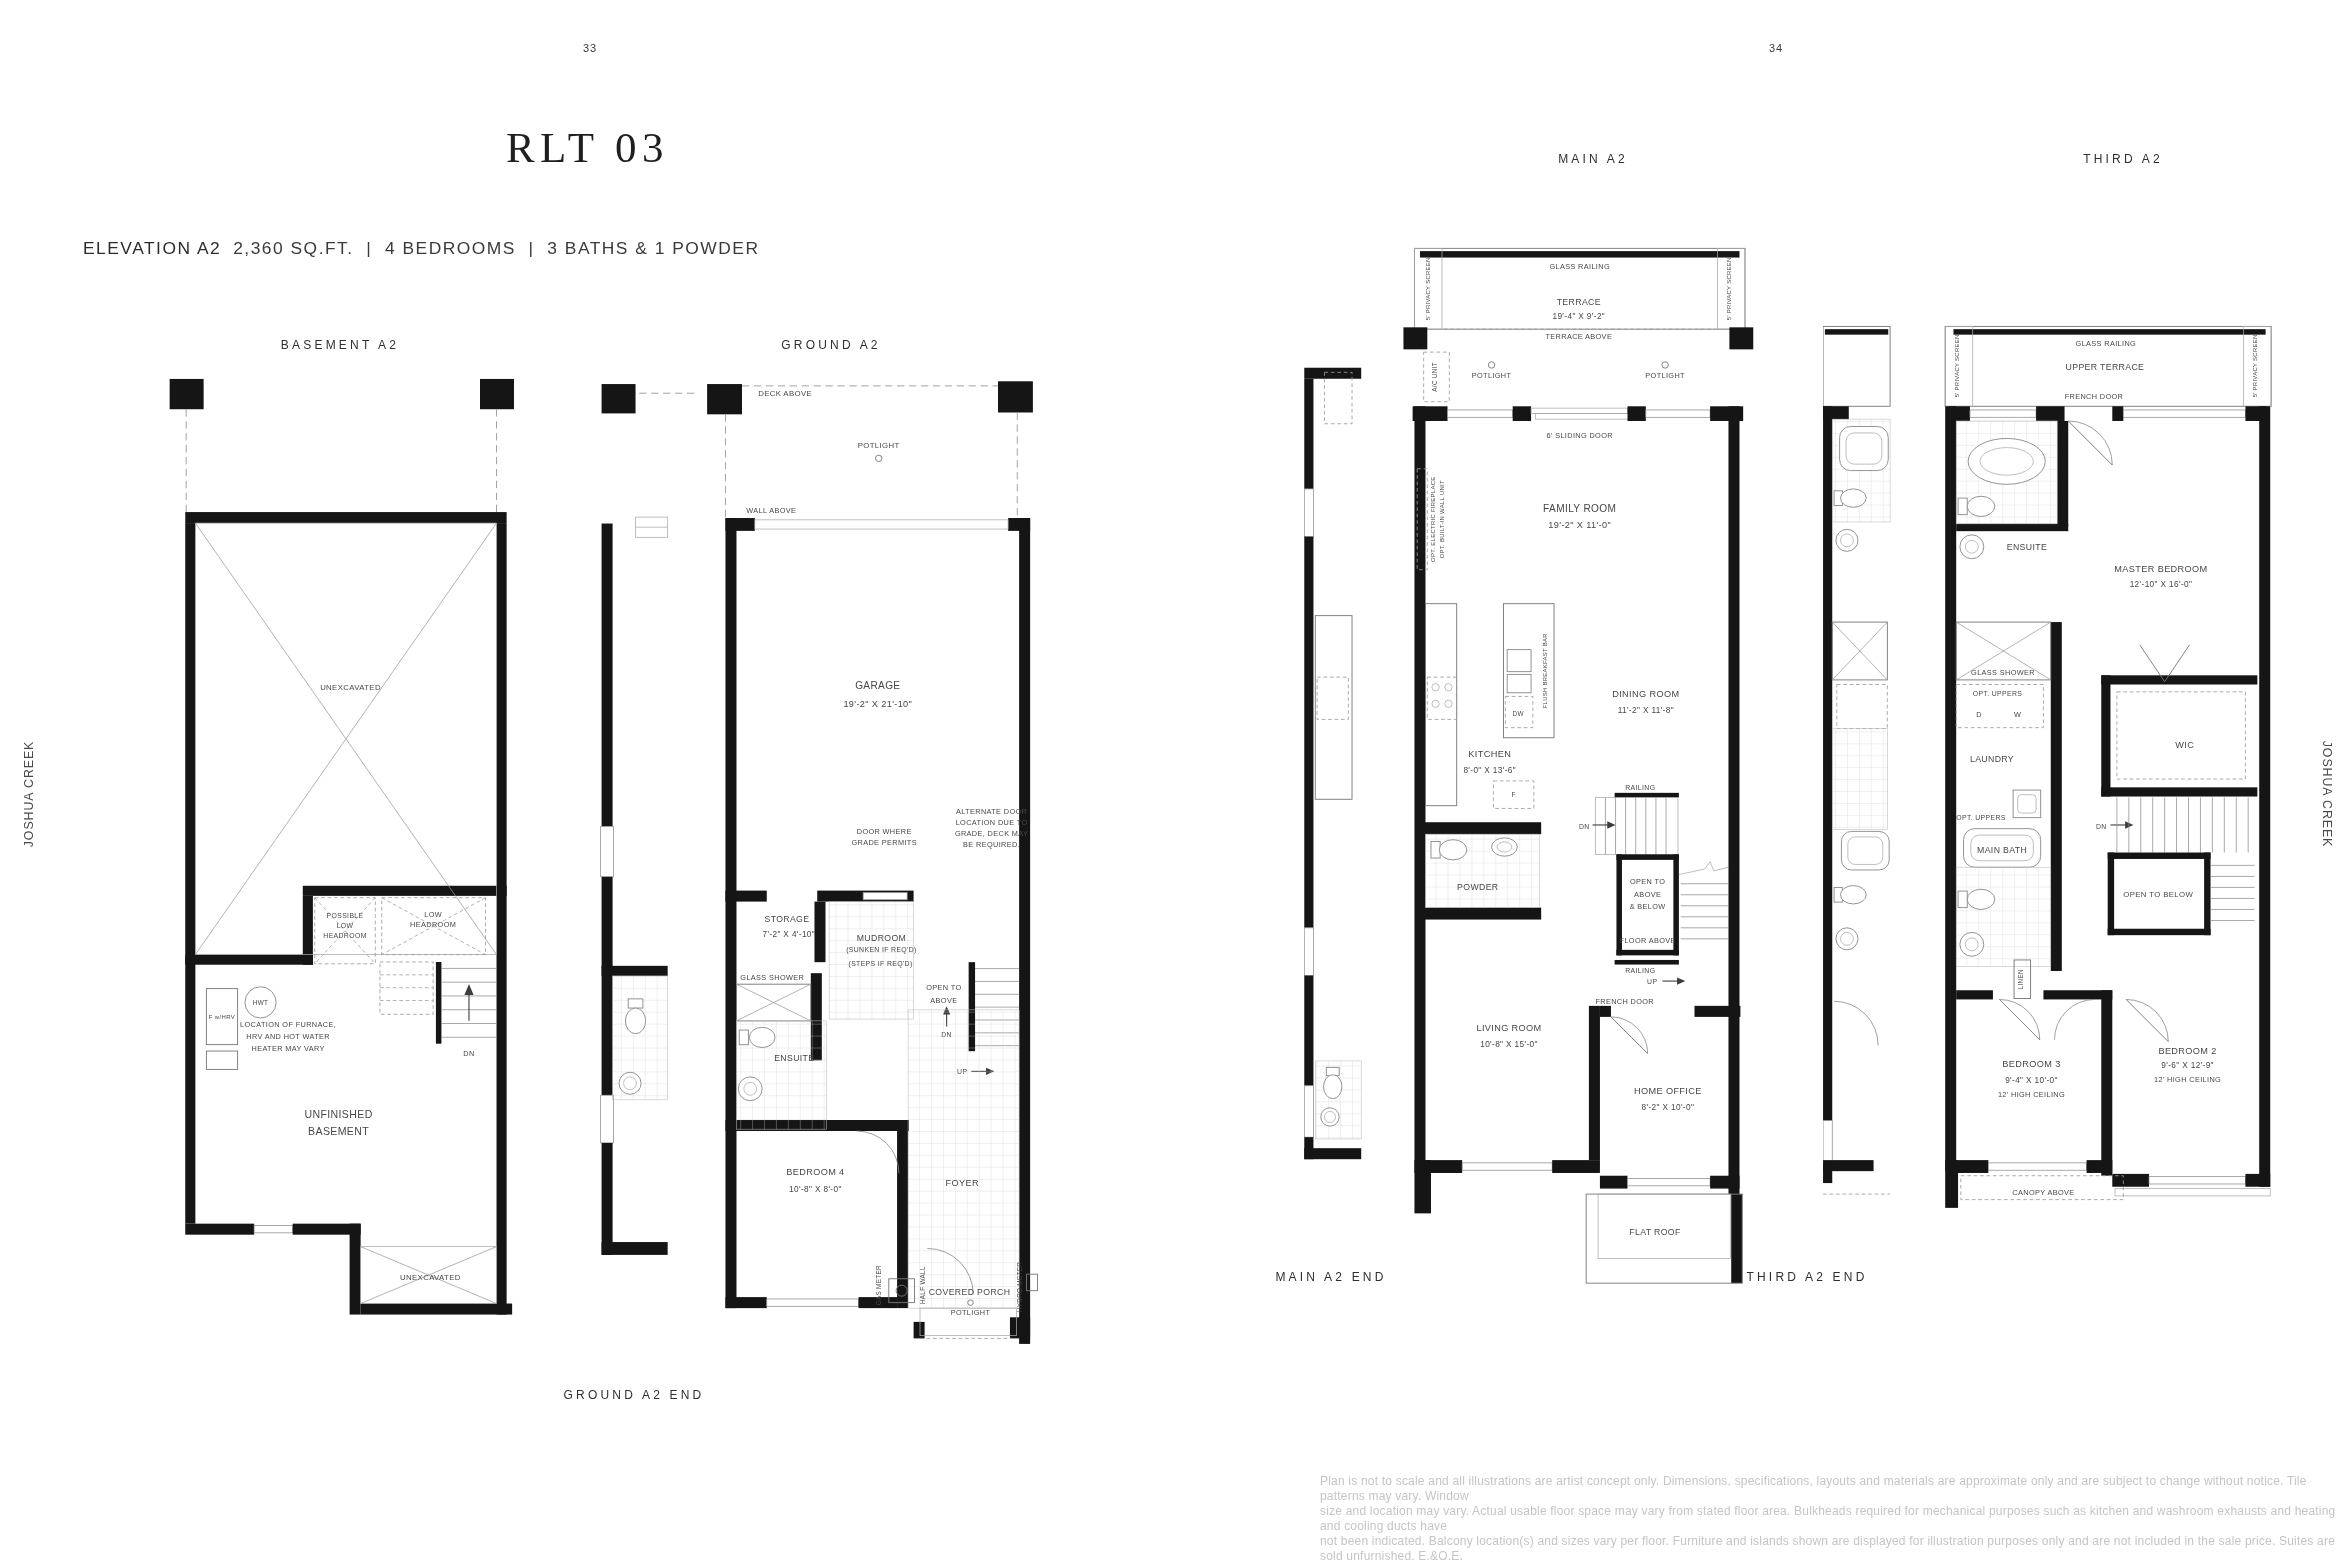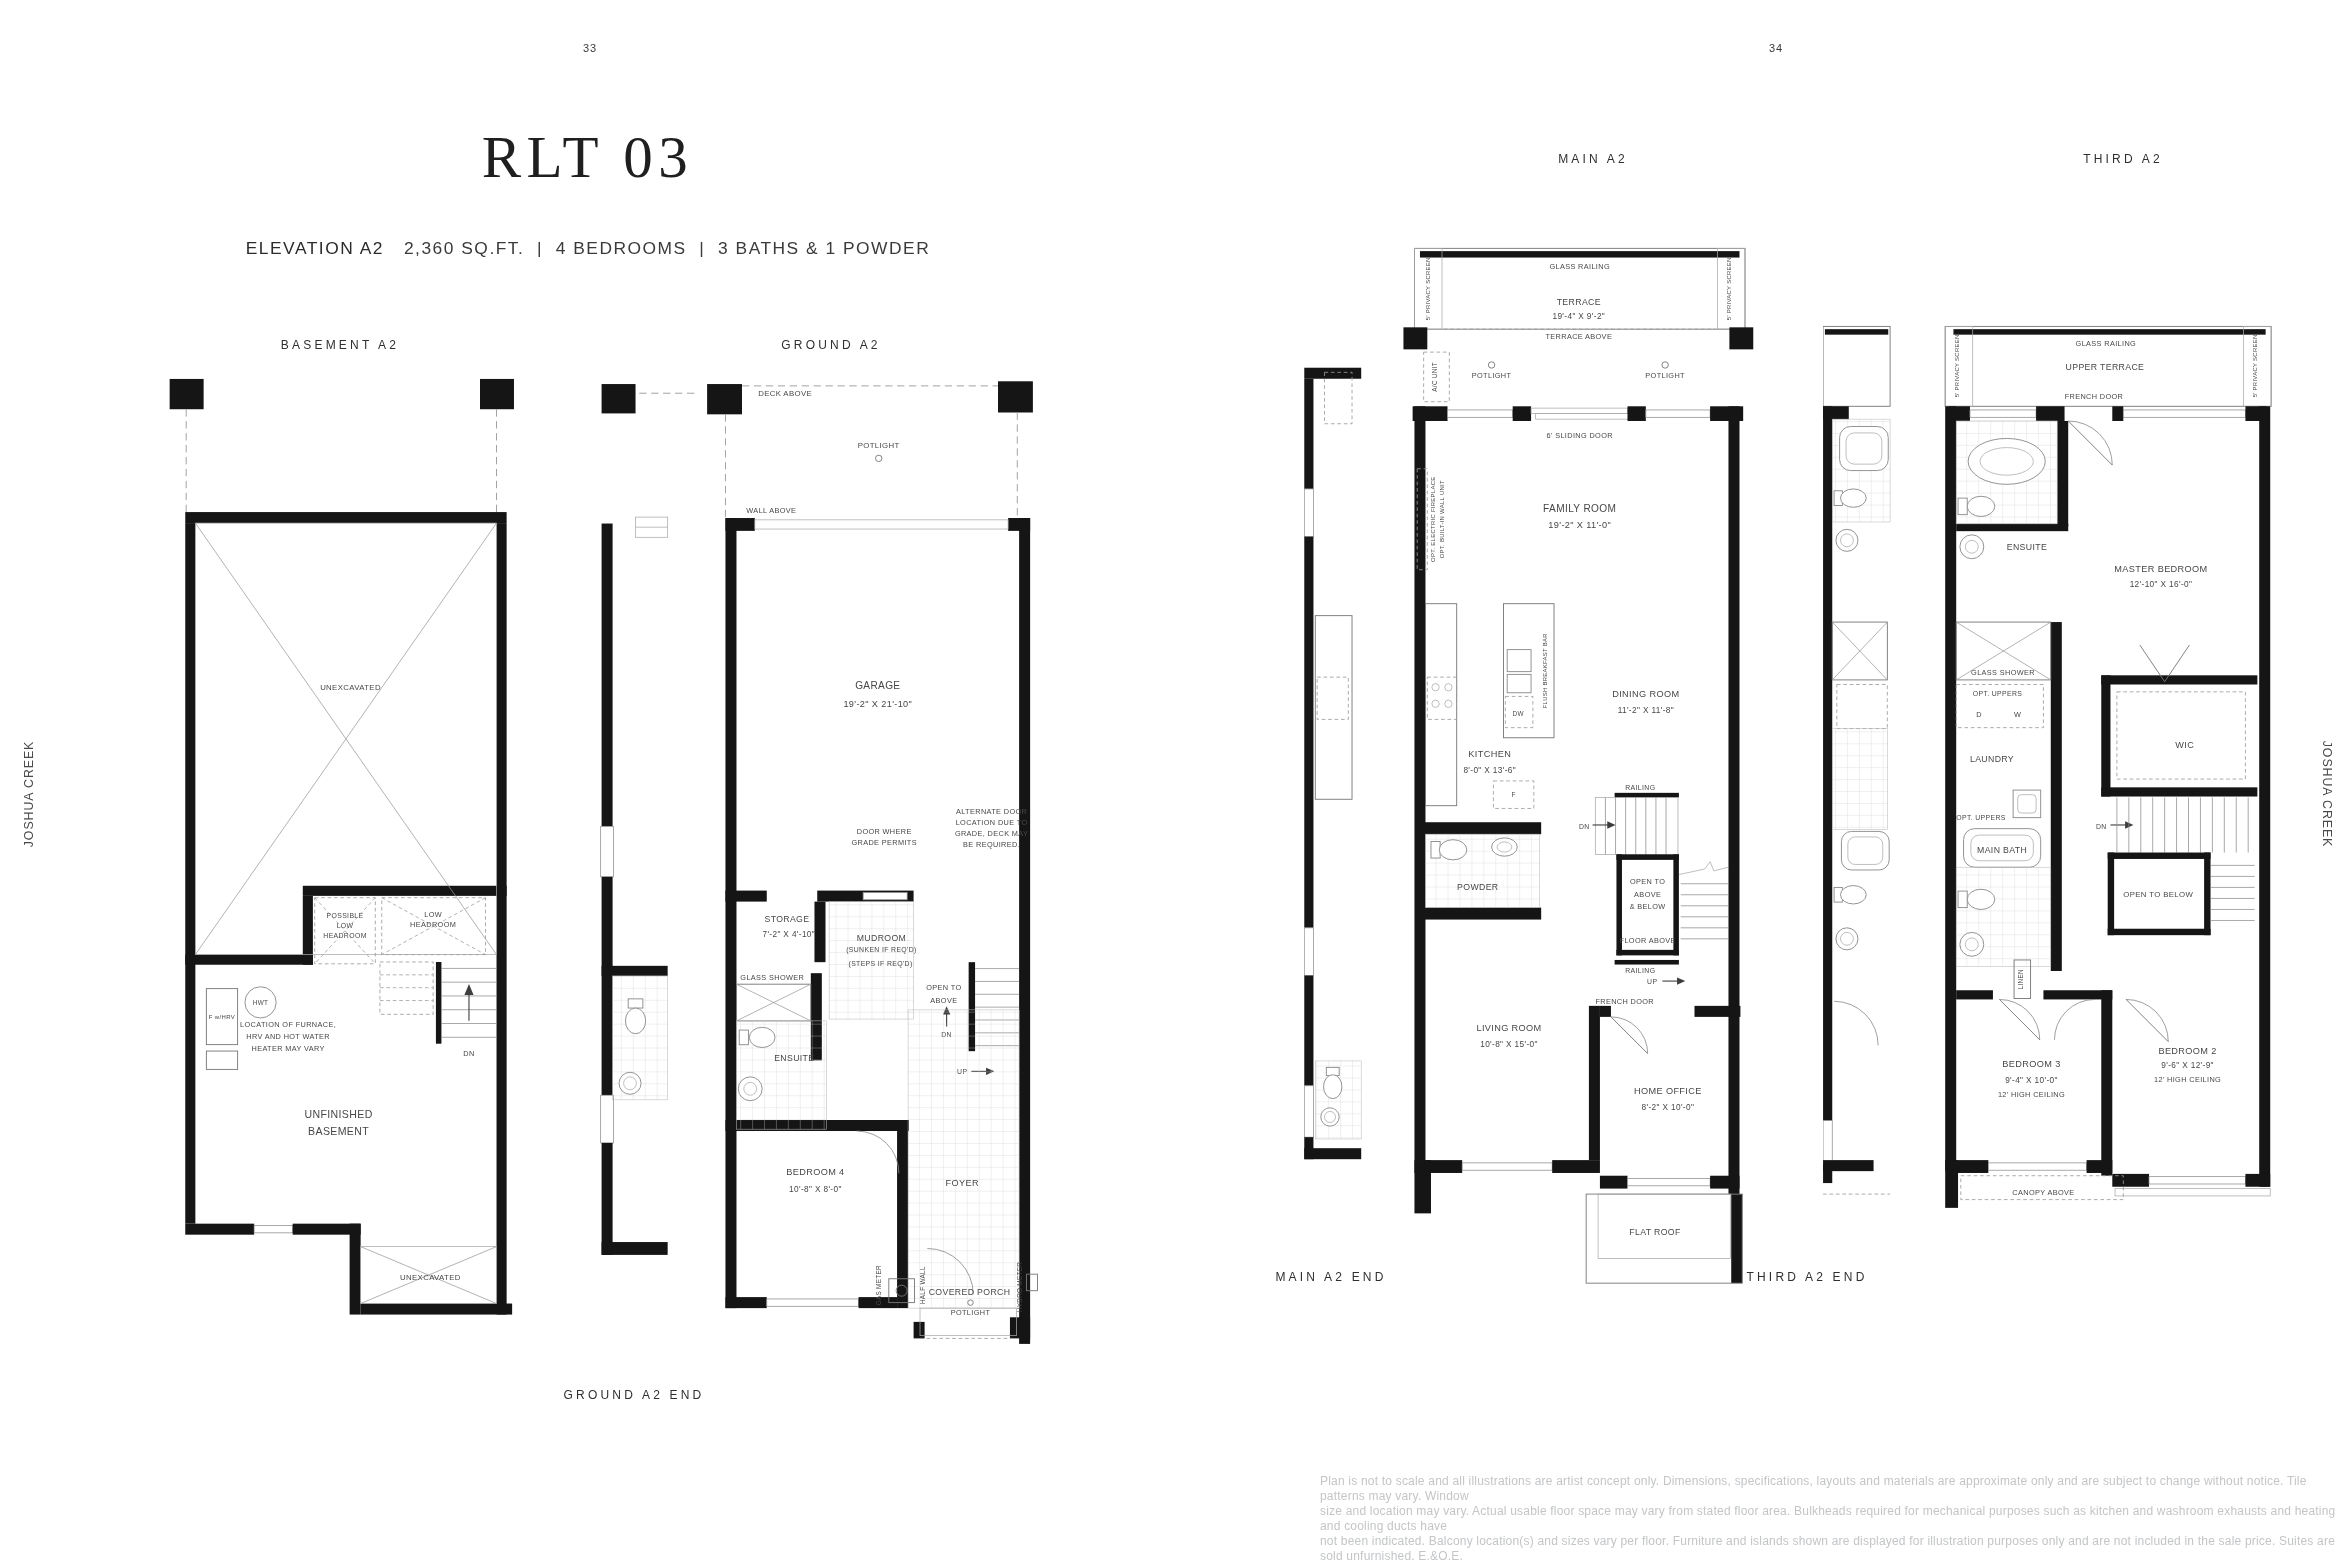--- a/index.html
+++ b/index.html
@@ -1,22 +1,22 @@
 <!DOCTYPE html>
 <html style="font-size:14.7px"><head>
 <meta charset="utf-8">
 <style>
   html,body{margin:0;padding:0;background:#fff;}
   .page{position:relative;width:2351px;height:1568px;background:#ffffff;overflow:hidden;
         font-family:"Liberation Sans",sans-serif;}
   .pagenum{position:absolute;transform:translateX(-50%);font-size:11px;letter-spacing:0.9px;color:#3a3a3a;}
   .title{position:absolute;left:312px;top:123px;width:551px;text-align:center;
-         font-family:"Liberation Serif",serif;font-weight:400;font-size:59px;
+         font-family:"Liberation Serif",serif;font-weight:400;font-size:43px;
          letter-spacing:5.5px;color:#1f1f1f;}
-  .spec{position:absolute;left:83px;width:1010px;display:flex;justify-content:center;gap:20px;
+  .spec{position:absolute;left:83px;width:1010px;display:flex;gap:12px;
         font-size:17.4px;letter-spacing:1.5px;color:#3a3a3a;white-space:pre;}
   .spec .nm{color:#2b2b2b;}
   .caption{position:absolute;transform:translateX(-50%);font-size:12px;letter-spacing:3.2px;
            color:#2f2f2f;white-space:nowrap;}
   .sidetext{position:absolute;font-size:12.4px;letter-spacing:0.9px;color:#4a4a4a;white-space:nowrap;}
   .sidetext.left{left:28.5px;top:794px;transform:translate(-50%,-50%) rotate(-90deg);}
   .sidetext.right{left:2327px;top:794px;transform:translate(-50%,-50%) rotate(90deg);}
   .disclaimer{position:absolute;left:1320px;top:1474px;font-size:12px;line-height:15px;
               letter-spacing:0.2px;color:#c3c5c7;}
   .plan-svg{position:absolute;}

